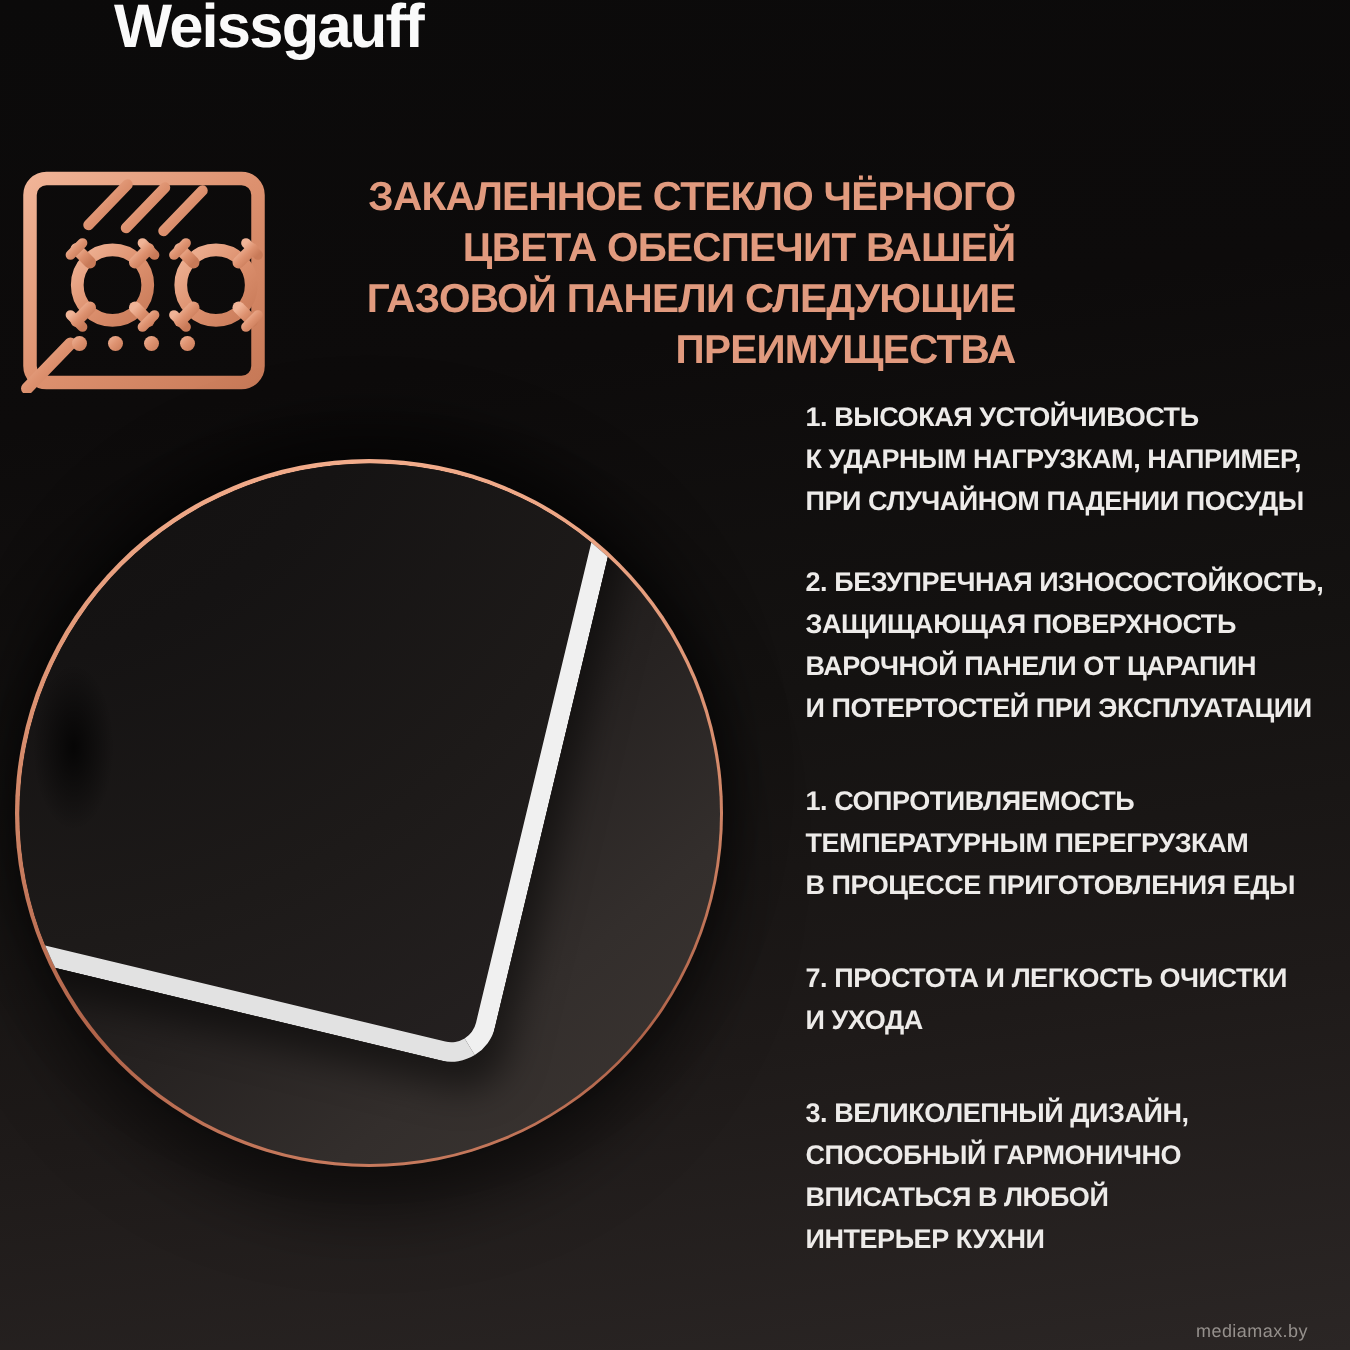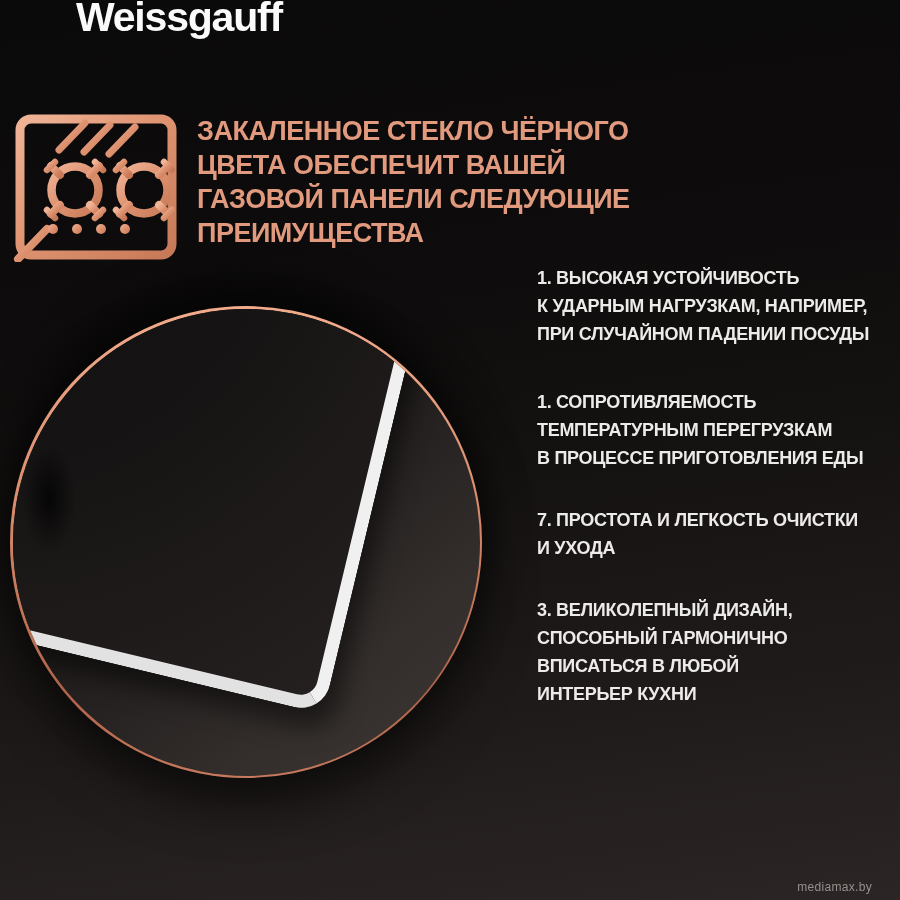--- a/index.html
+++ b/index.html
@@ -10,29 +10,29 @@
   }
   .logo{
     position:absolute;left:76px;top:-3px;
     font-size:41px;line-height:41px;font-weight:bold;
     letter-spacing:-1.2px;color:#fafafa;
   }
   .hob-icon{position:absolute;left:13px;top:112px;width:166px;height:150px;}
   .headline{
     position:absolute;left:197px;top:114px;width:480px;
     font-size:27px;line-height:34px;font-weight:bold;
-    letter-spacing:-0.5px;color:#e19a7e;white-space:pre-line;
+    letter-spacing:-0.5px;color:#e19a7e;white-space:pre-line;text-align:right;
   }
   .adv-list{position:absolute;left:537px;top:264px;width:360px;}
   .adv-item{
     font-size:18px;line-height:28px;font-weight:bold;
     letter-spacing:-0.3px;color:#edebe9;white-space:pre-line;
     margin-bottom:34px;
   }
-  .adv-item:first-child{margin-bottom:40px;}
+  .adv-item:first-child{margin-bottom:26px;}
   .photo-ring{
     position:absolute;left:10px;top:306px;width:472px;height:472px;
     border-radius:50%;box-sizing:border-box;padding:2.5px;
     background:linear-gradient(180deg,#f2ac8b 0%,#d98e6e 40%,#b06349 82%,#c77a5d 100%);
     box-shadow:0 -22px 40px rgba(0,0,0,0.6),0 26px 50px rgba(0,0,0,0.55);
   }
   .photo-disc{
     position:relative;width:100%;height:100%;border-radius:50%;overflow:hidden;
     background:linear-gradient(140deg,#151312 8%,#1b1817 35%,#262221 55%,#332e2c 75%,#3a3431 92%);
   }
@@ -114,20 +114,24 @@
 
 <div class="headline">ЗАКАЛЕННОЕ СТЕКЛО ЧЁРНОГО
 ЦВЕТА ОБЕСПЕЧИТ ВАШЕЙ
 ГАЗОВОЙ ПАНЕЛИ СЛЕДУЮЩИЕ
 ПРЕИМУЩЕСТВА</div>
 
 <div class="adv-list">
   <div class="adv-item">1. ВЫСОКАЯ УСТОЙЧИВОСТЬ
 К УДАРНЫМ НАГРУЗКАМ, НАПРИМЕР,
 ПРИ СЛУЧАЙНОМ ПАДЕНИИ ПОСУДЫ</div>
+  <div class="adv-item">2. БЕЗУПРЕЧНАЯ ИЗНОСОСТОЙКОСТЬ,
+ЗАЩИЩАЮЩАЯ ПОВЕРХНОСТЬ
+ВАРОЧНОЙ ПАНЕЛИ ОТ ЦАРАПИН
+И ПОТЕРТОСТЕЙ ПРИ ЭКСПЛУАТАЦИИ</div>
   <div class="adv-item">1. СОПРОТИВЛЯЕМОСТЬ
 ТЕМПЕРАТУРНЫМ ПЕРЕГРУЗКАМ
 В ПРОЦЕССЕ ПРИГОТОВЛЕНИЯ ЕДЫ</div>
   <div class="adv-item">7. ПРОСТОТА И ЛЕГКОСТЬ ОЧИСТКИ
 И УХОДА</div>
   <div class="adv-item">3. ВЕЛИКОЛЕПНЫЙ ДИЗАЙН,
 СПОСОБНЫЙ ГАРМОНИЧНО
 ВПИСАТЬСЯ В ЛЮБОЙ
 ИНТЕРЬЕР КУХНИ</div>
 </div>

